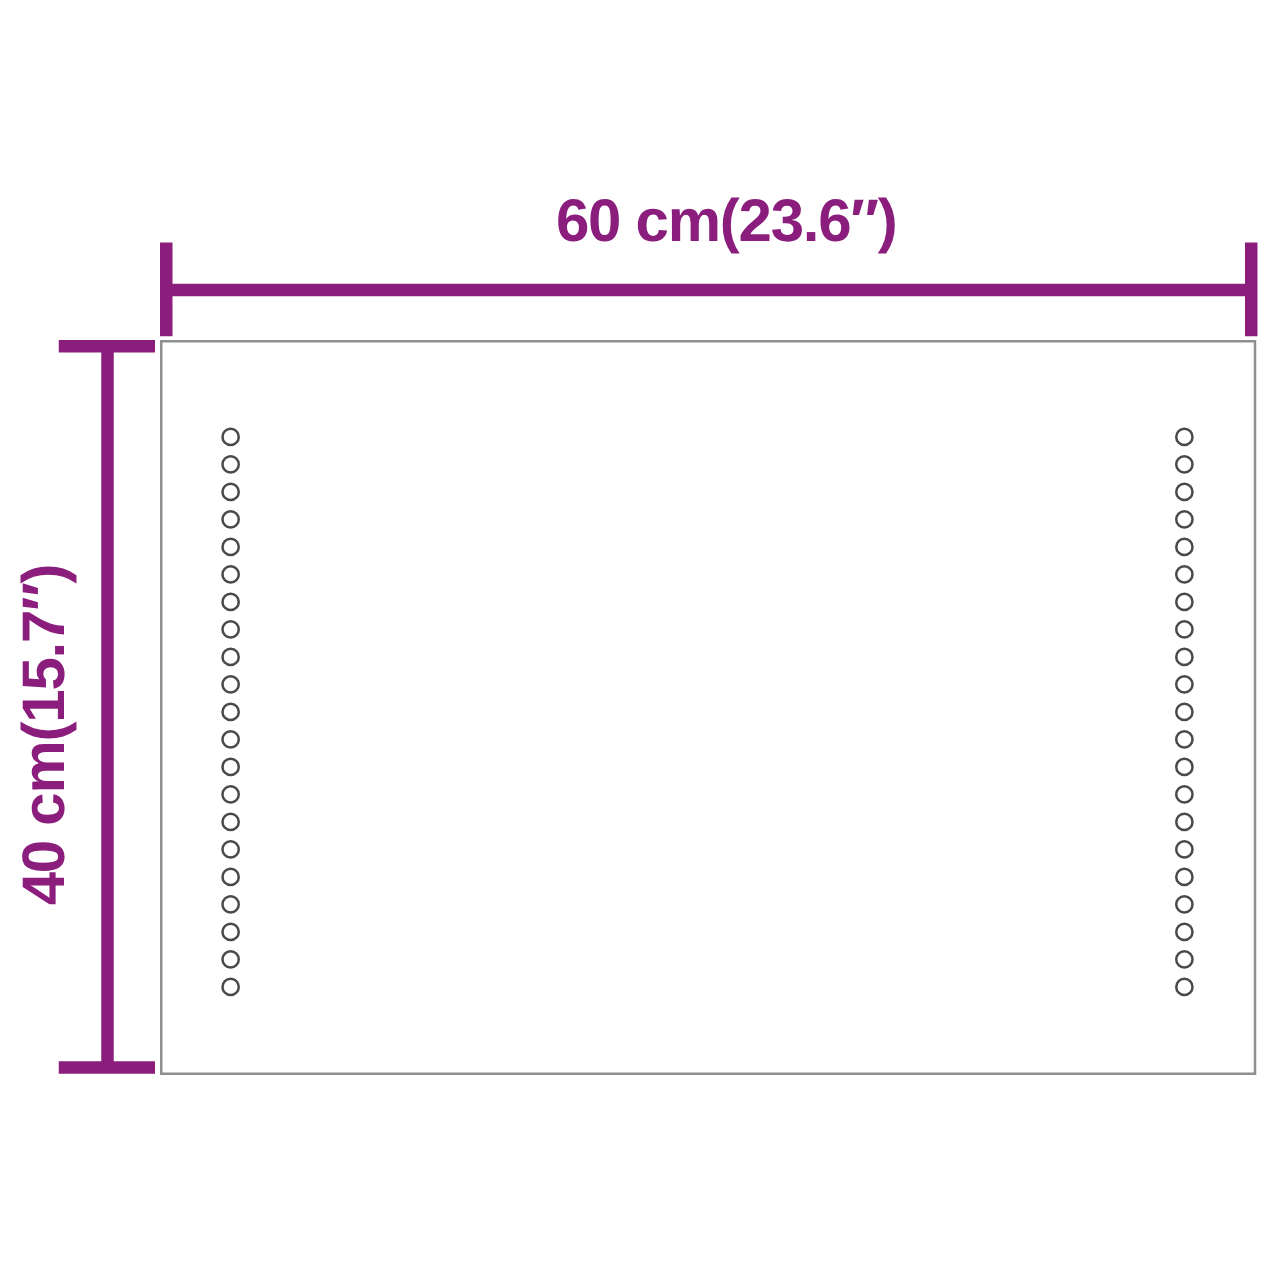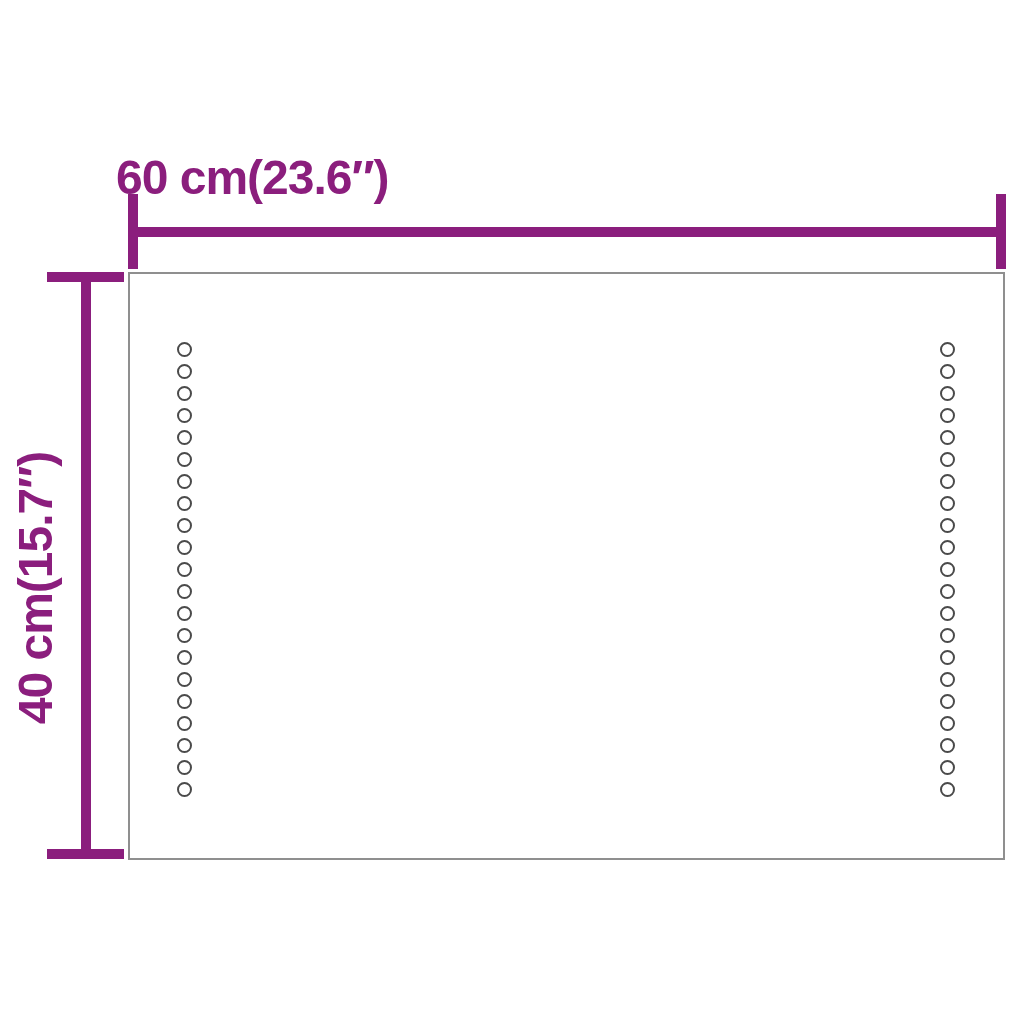--- a/index.html
+++ b/index.html
@@ -21,21 +21,22 @@
   
   .dim-label{
     position:absolute;
     color:var(--dim-color);
     font-weight:bold;
     font-size:48px;
     letter-spacing:-1px;
     white-space:nowrap;
   }
   .dim-label.top{
-    left:116px;top:150px;width:870px;
+    left:146px;top:150px;width:870px;
+    text-align:center;
   }
   .dim-label.left{
     left:35px;top:588px;width:0;height:0;
     display:flex;align-items:center;justify-content:center;
     transform:rotate(-90deg);
   }
 
   
   .dim-part{position:absolute;background:var(--dim-color);}
   .w-bar{left:132px;top:227px;width:870px;height:10px;}

